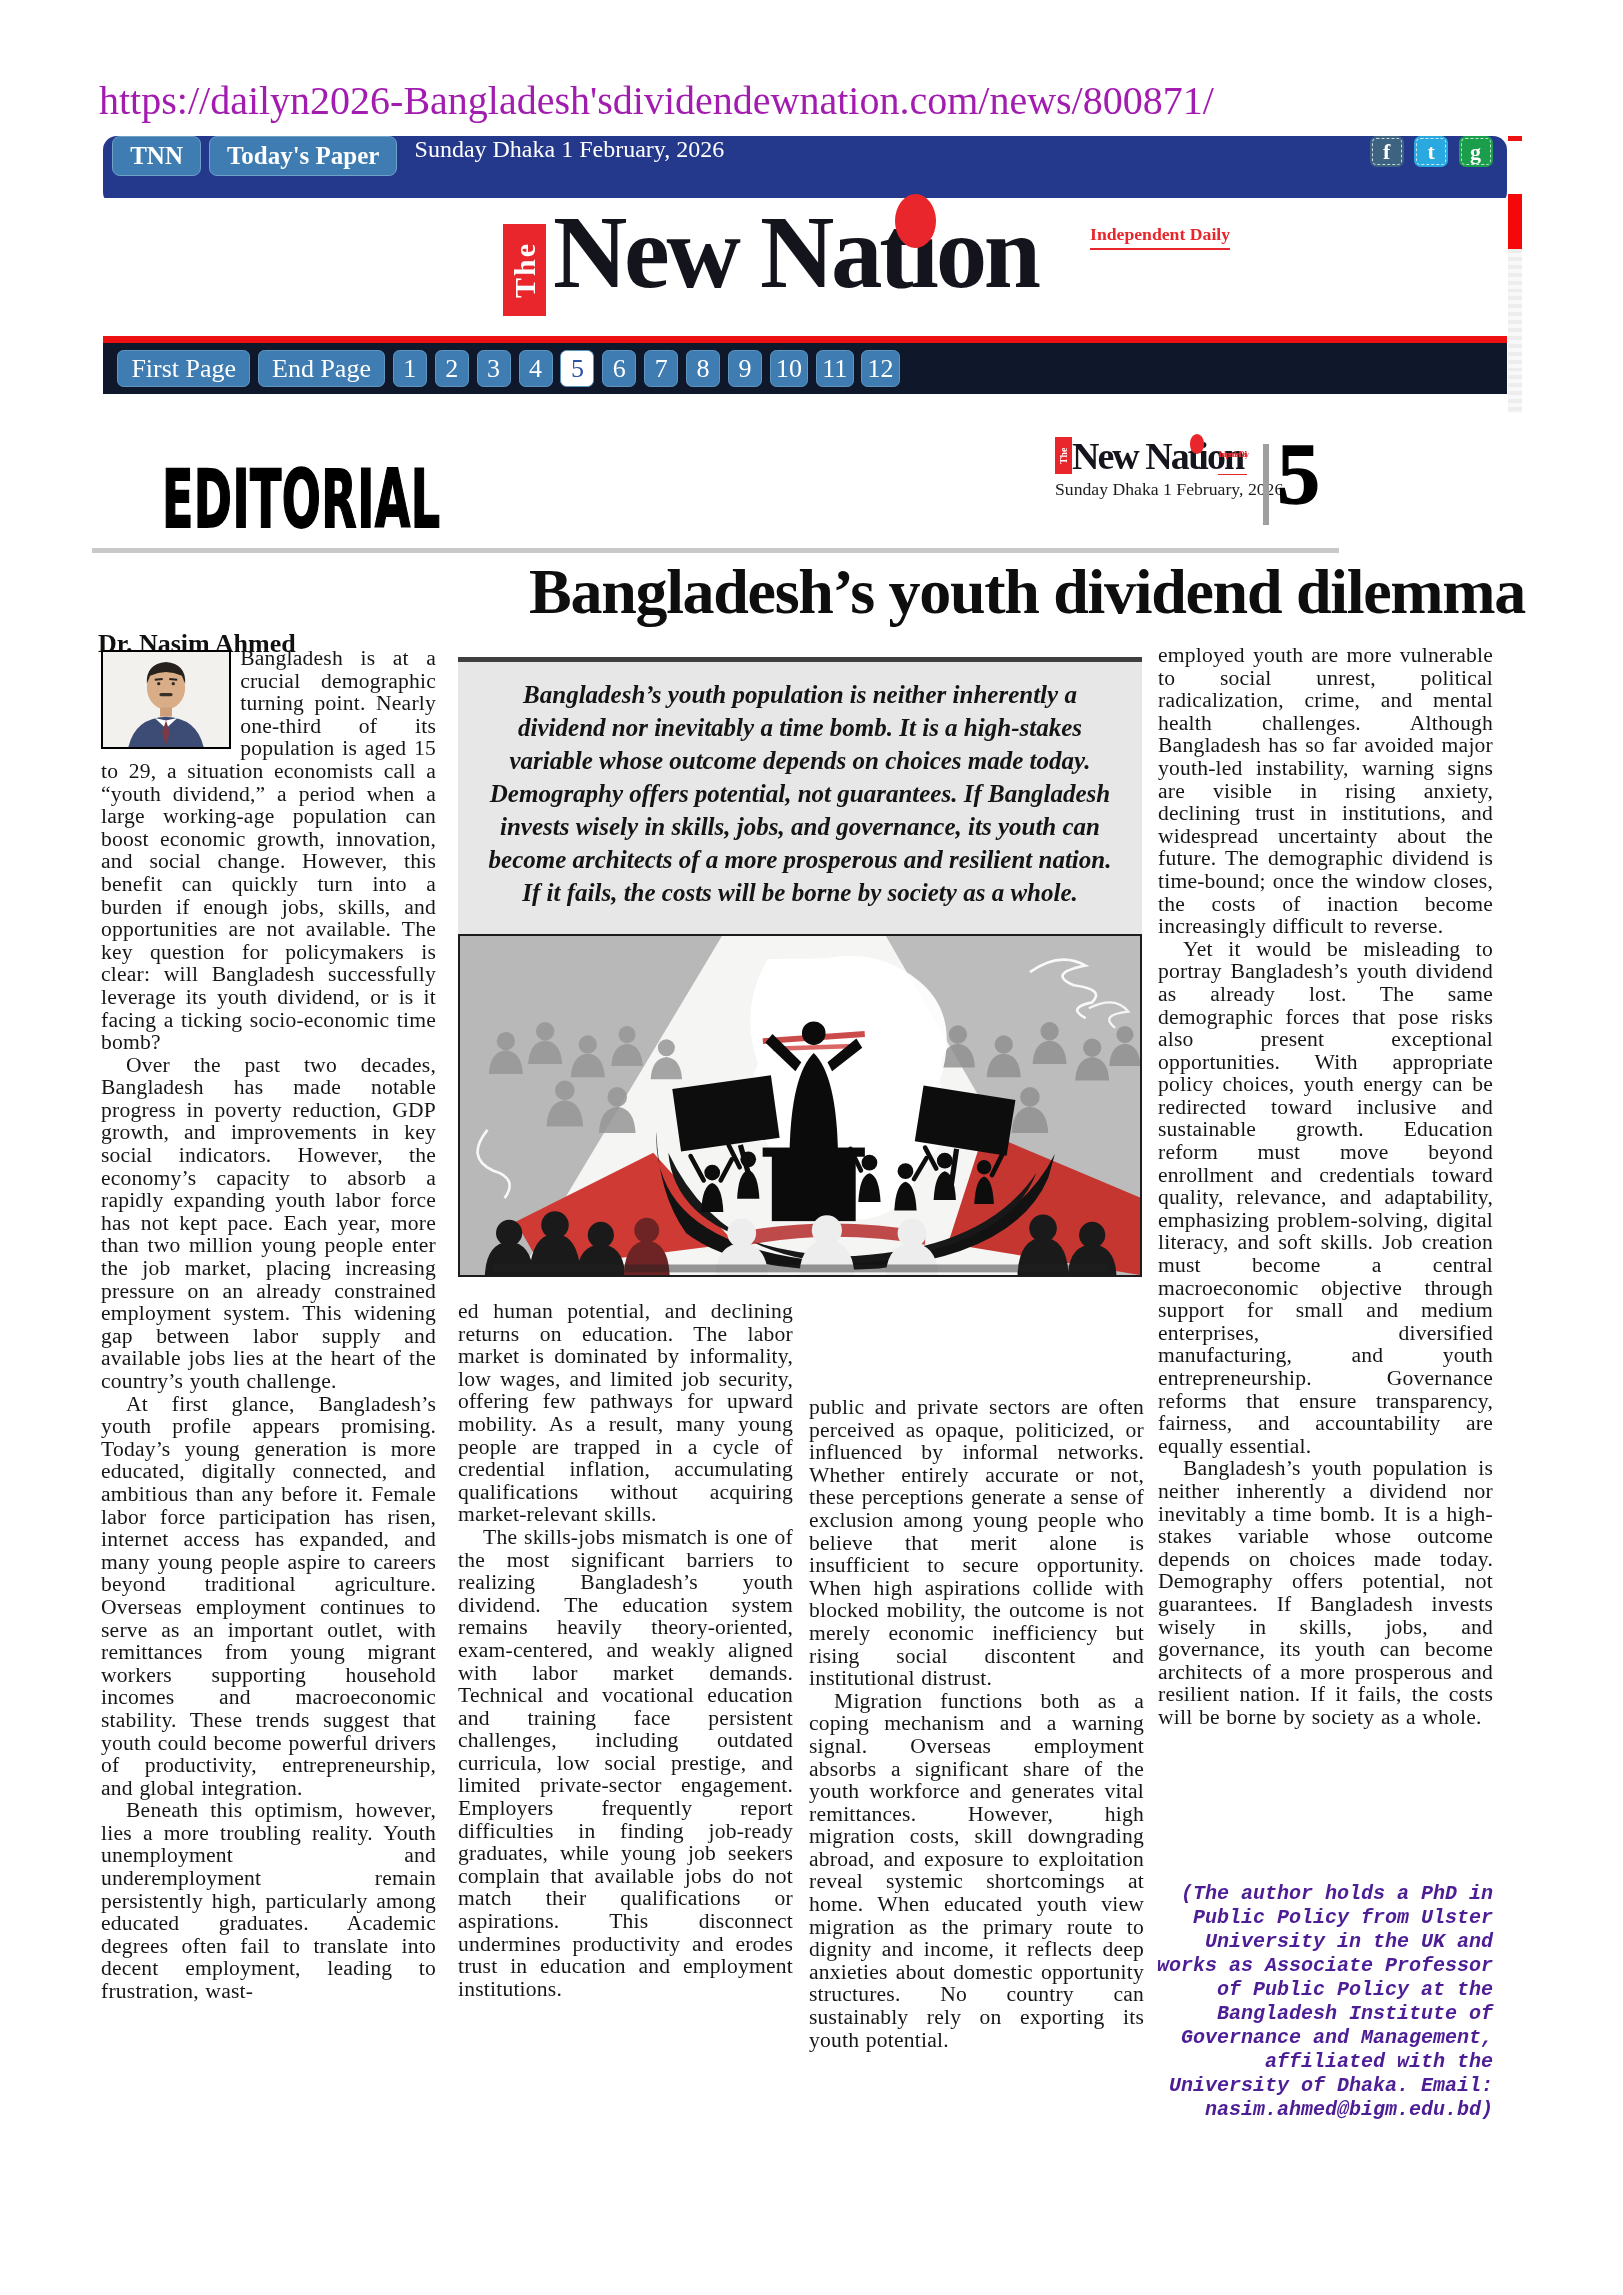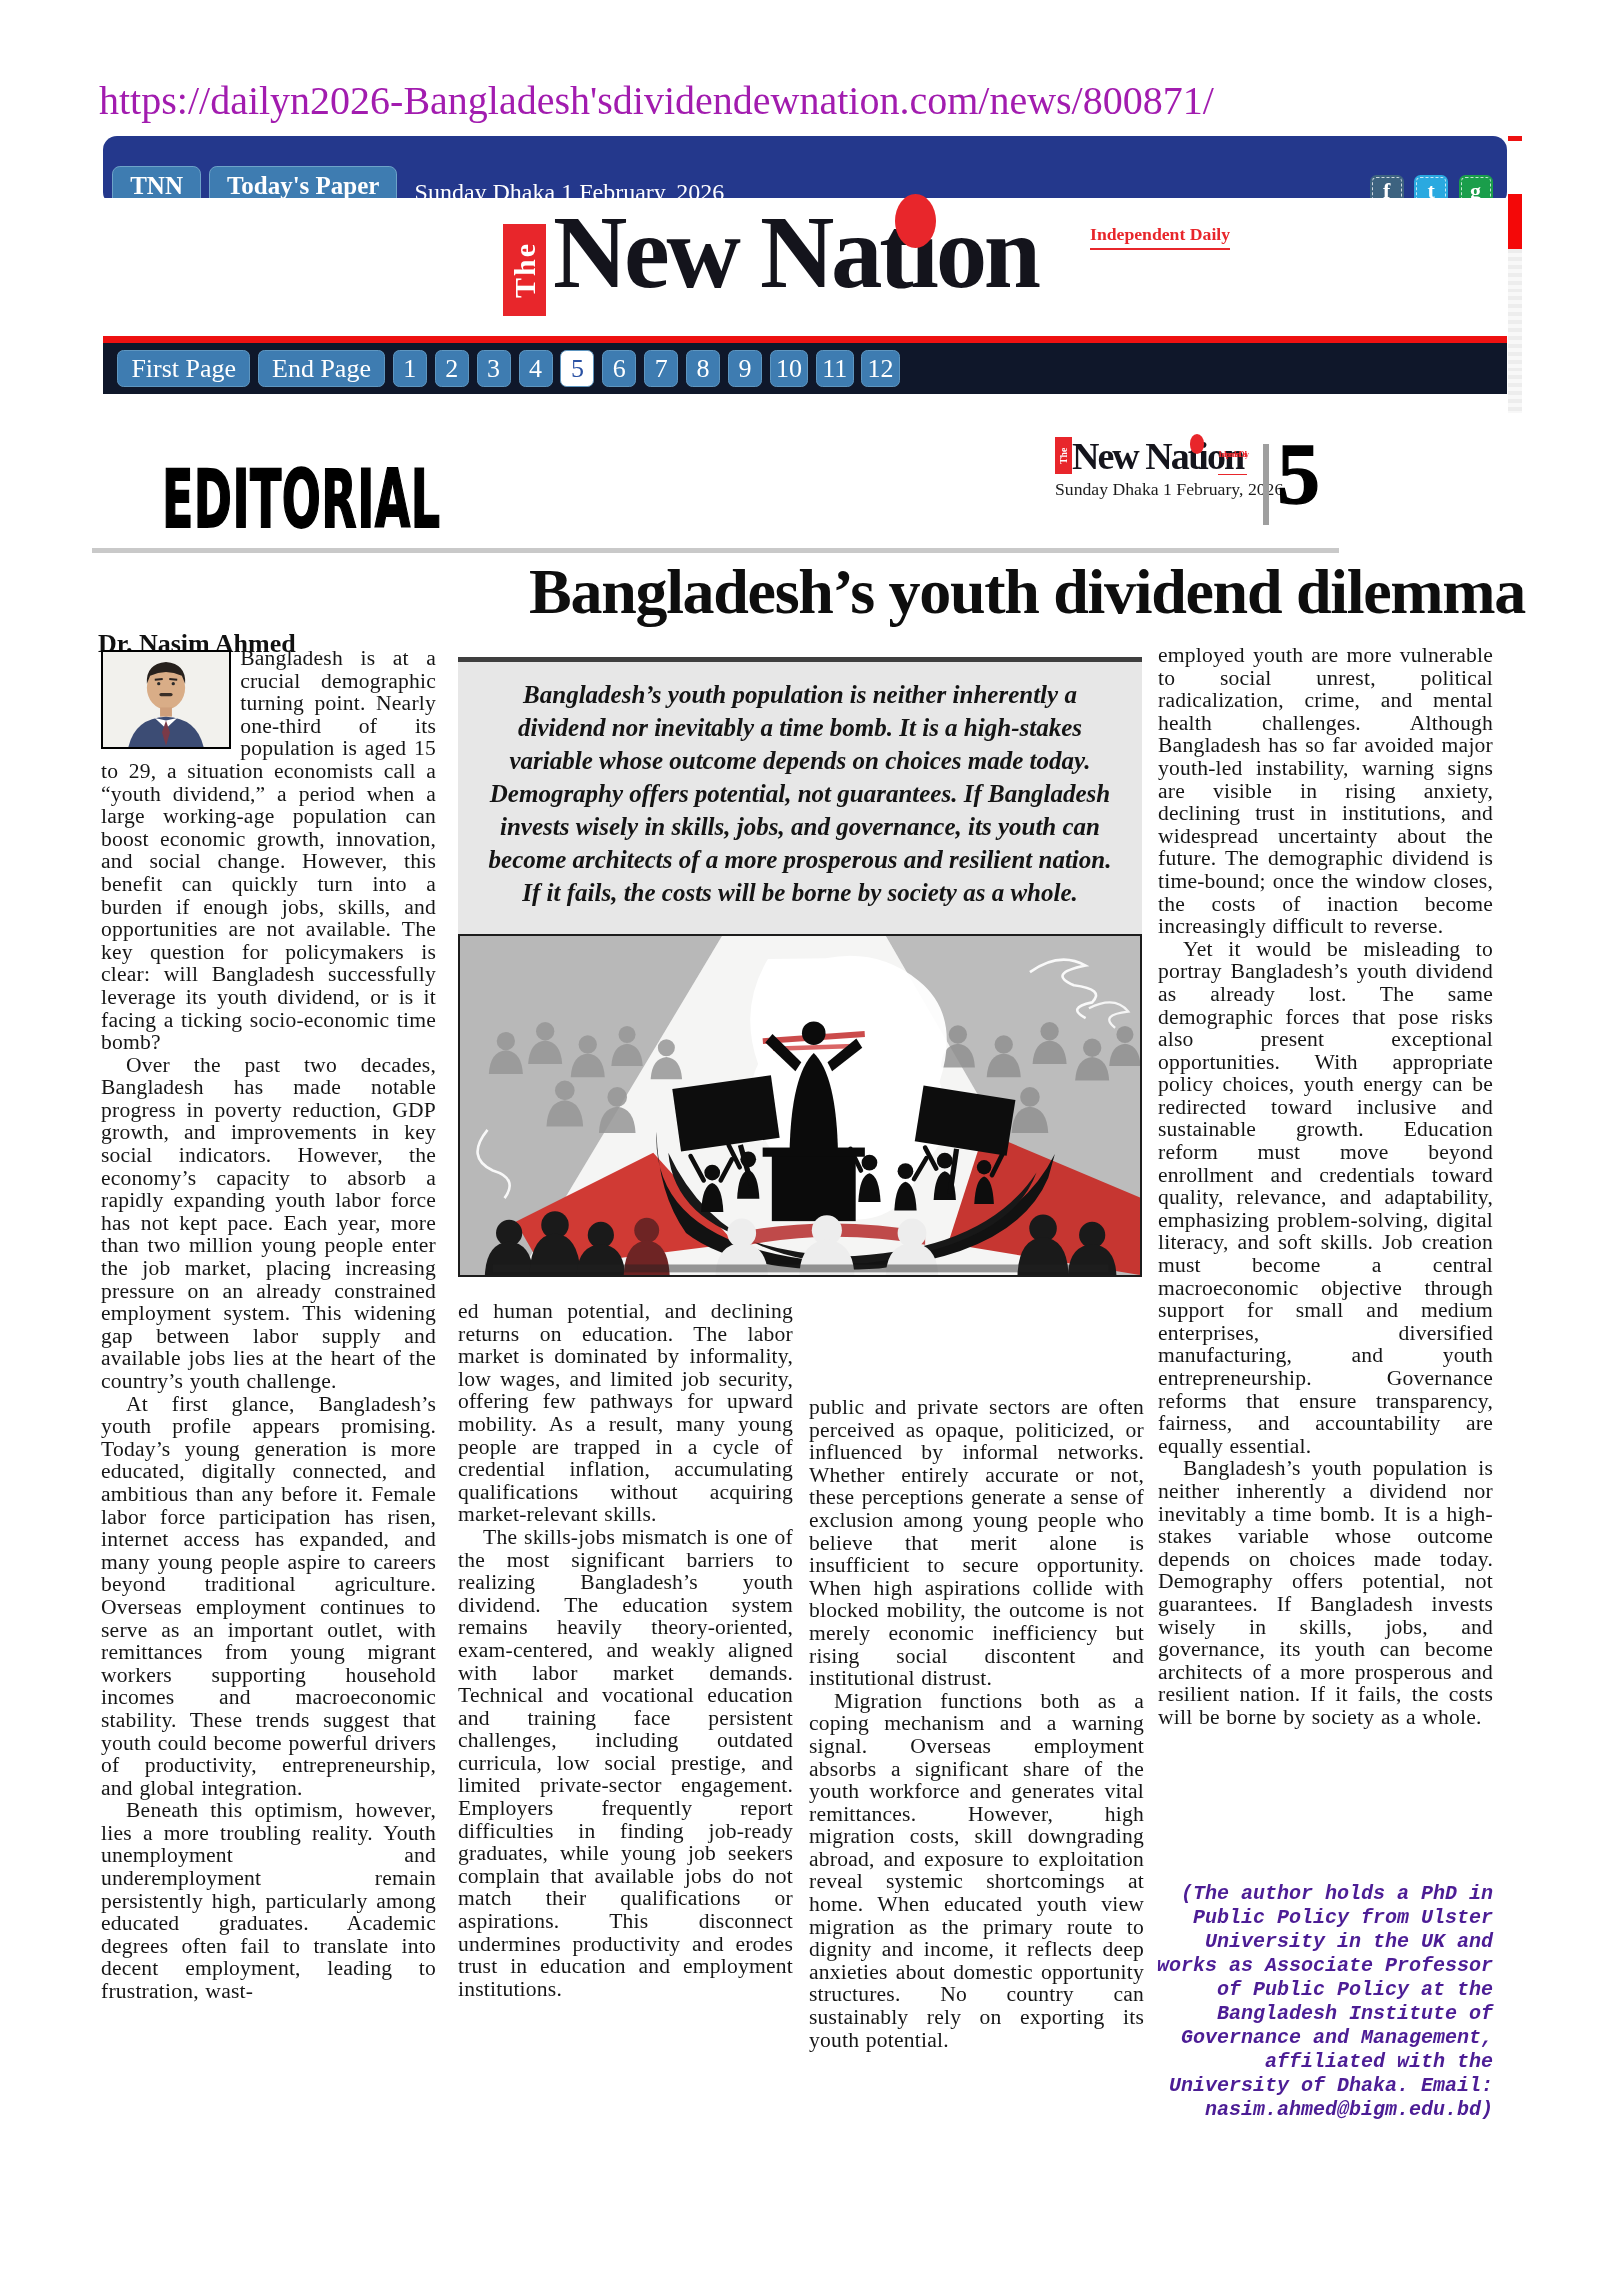--- a/index.html
+++ b/index.html
@@ -3,21 +3,21 @@
 <meta charset="utf-8">
 <style>
   * { margin:0; padding:0; box-sizing:border-box; }
   body { background:#ffffff; font-family:"Liberation Serif", serif; }
   .page { position:relative; width:1623px; height:2295px; background:#fff; overflow:hidden; }
 
   
   .url-line { position:absolute; left:99px; top:77px; font-size:40px; color:#a21caf; font-family:"Liberation Serif", serif; }
 
   
-  .site-bar { position:absolute; left:103px; top:136px; width:1404px; height:70px; background:#24388c; display:flex; align-items:flex-end; padding-left:9.2px;border-radius:14px; }
+  .site-bar { position:absolute; left:103px; top:136px; width:1404px; height:70px; background:#24388c; display:flex; align-items:flex-start; padding-left:9.2px;border-radius:14px; }
   .hdr-btn { background:#3e7cb1; border:1.3px solid #6ea3c8; border-radius:7.9px; color:#fff; font-family:"Liberation Serif", serif; font-weight:bold; font-size:25px; padding:5.2px 17px; margin-right:7.9px; cursor:pointer; }
   .hdr-date { color:#fff; font-size:24px; margin-left:9.2px; font-family:"Liberation Serif", serif; }
   .social { margin-left:auto; margin-right:14.4px; display:flex; gap:10.5px; }
   .soc { width:34px; height:31px; border-radius:6.5px; display:flex; align-items:center; justify-content:center; color:#fff; font-family:"Liberation Serif", serif; font-size:22px; font-weight:bold; outline:1.3px dashed rgba(255,255,255,.75); outline-offset:-3.9px; cursor:pointer; }
   .soc-f { background:#3d6380; }
   .soc-t { background:#2aa9e0; }
   .soc-g { background:#1a9e4b; }
 
   
   .edge { position:absolute; width:14.4px; }

